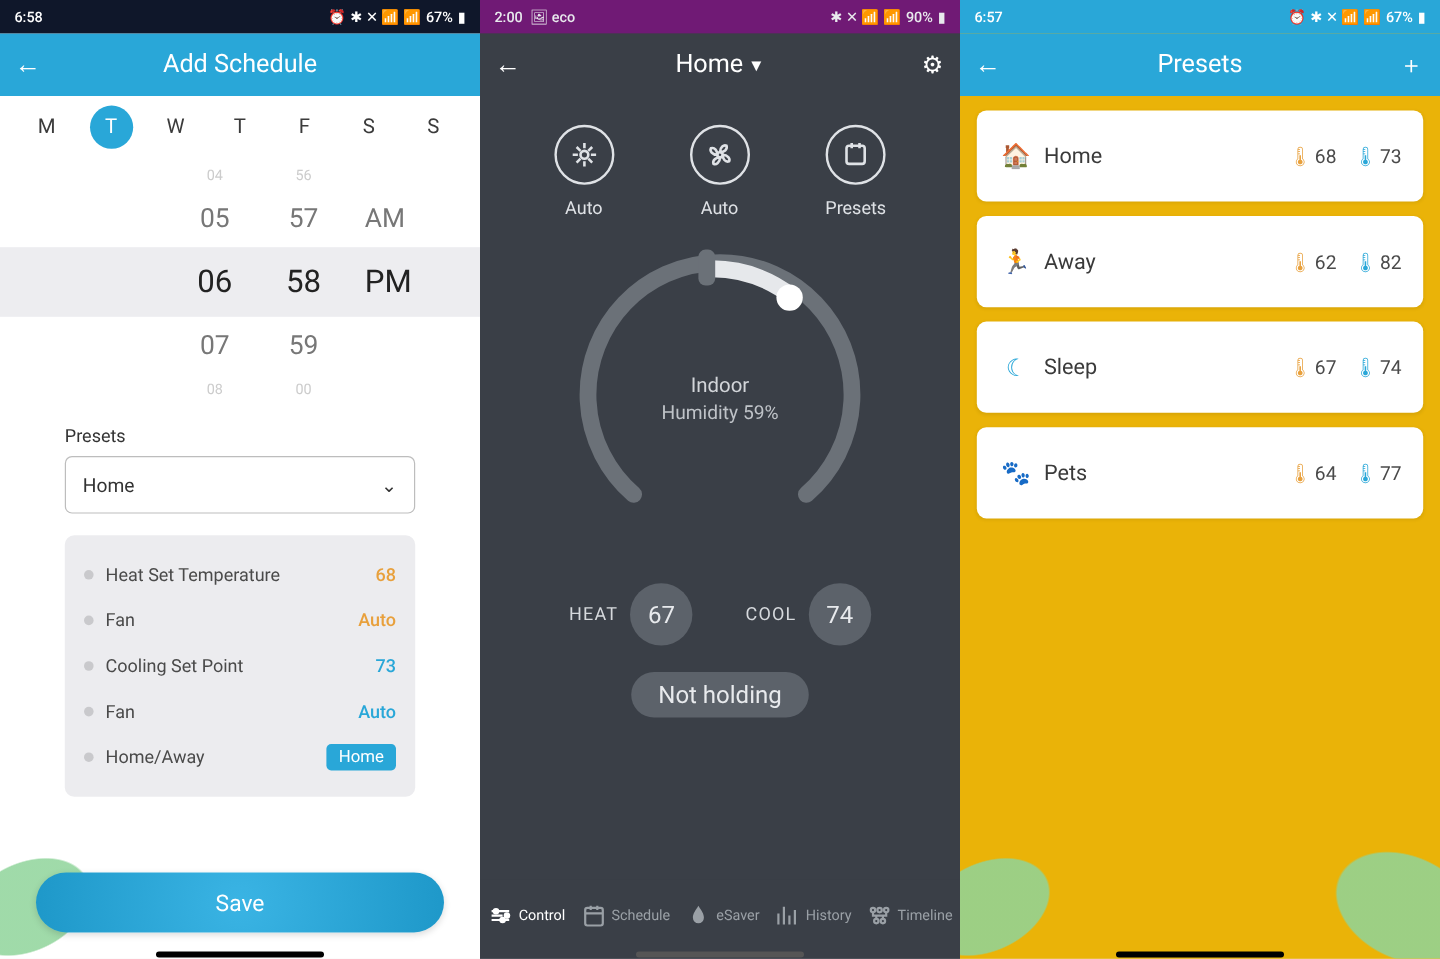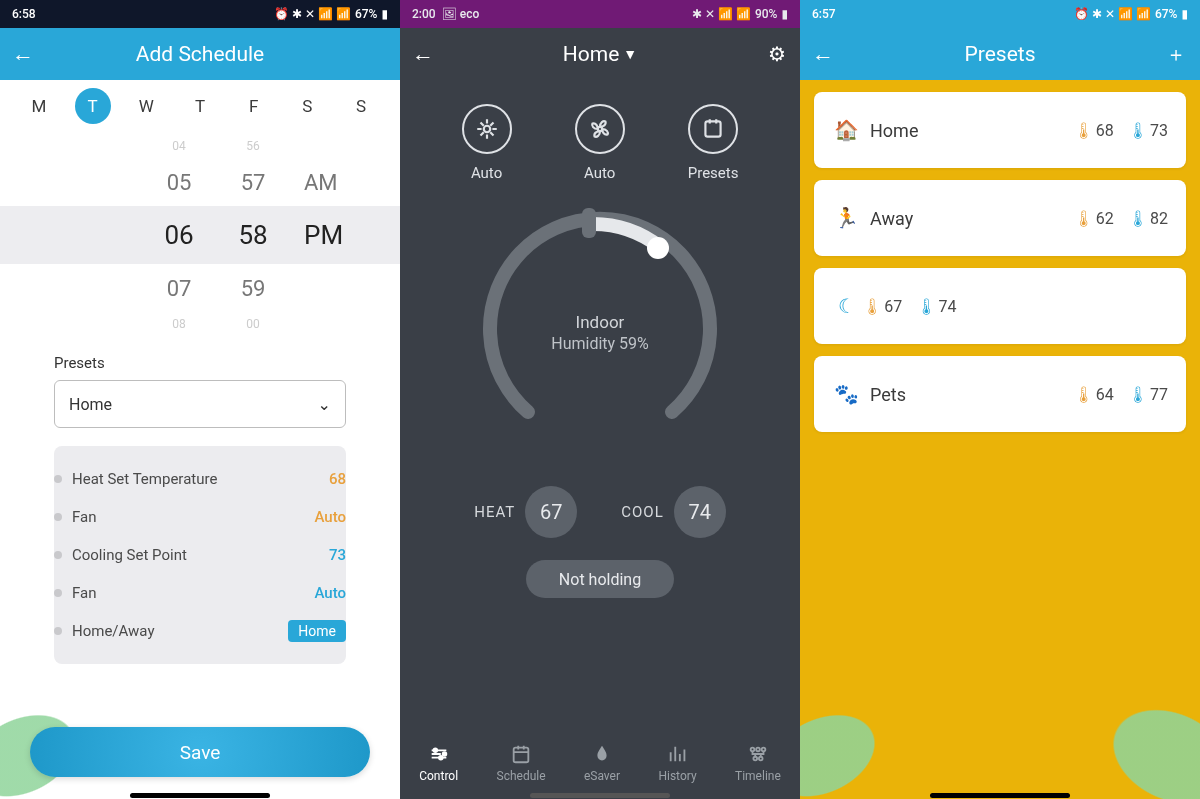--- a/index.html
+++ b/index.html
@@ -22,21 +22,21 @@
   .day { width:36px; height:36px; border-radius:50%; display:flex; align-items:center; justify-content:center; font-size:17px; color:#3b3b3b; cursor:pointer;}
   .day.active { background:#29a7d8; color:#fff; }
   .wheel { padding:4px 0; }
   .wheel-row { display:flex; justify-content:flex-start; gap:28px; padding-left:156px; height:48px; align-items:center; font-size:22px; color:#777; }
   .wheel-row.sel { background:#ededf0; color:#222; height:58px; font-size:26px;}
   .wheel-row.fade { color:#ccc; font-size:12px; height:24px;}
   .wheel-row span { width:46px; text-align:center;}
   .wheel-row .ampm { width:54px; text-align:left; }
   .section-label { font-size:15px; color:#333; padding:14px 16px 8px 54px; }
   .select-box { margin:0 54px; border:1px solid #bdbdbd; border-radius:6px; height:48px; display:flex; align-items:center; justify-content:space-between; padding:0 14px; font-size:16px; color:#333; cursor:pointer;}
-  .settings-card { margin:18px 54px 0; background:#ececef; border-radius:8px; padding:14px 0; }
+  .settings-card { margin:18px 54px 0; background:#ececef; border-radius:8px; padding:14px 16px; }
   .srow { display:flex; align-items:center; justify-content:space-between; height:38px; font-size:15px; color:#4a4a4a; }
   .srow .dot { width:8px; height:8px; border-radius:50%; background:#c9c9cc; margin-right:10px; }
   .srow .lab { flex:1; display:flex; align-items:center;}
   .srow .val-orange { color:#e8a03c; font-weight:500;}
   .srow .val-blue { color:#29a7d8; font-weight:500;}
   .chip { background:#29a7d8; color:#fff; border-radius:4px; padding:3px 10px; font-size:14px;}
   .save-btn { position:absolute; bottom:22px; left:30px; right:30px; height:50px; border-radius:26px; background: radial-gradient(circle at 50% 50%, #3ab4e4, #1e98c9); color:#fff; font-size:19px; display:flex; align-items:center; justify-content:center; cursor:pointer; box-shadow:0 2px 6px rgba(0,0,0,.15);}
   .leaf-bl { position:absolute; bottom:0; left:-40px; width:140px; height:120px; background: radial-gradient(ellipse 90px 60px at 40% 60%, #8fd49a 0%, #8fd49a 60%, transparent 62%); transform:rotate(-25deg); opacity:.85;}
   .leaf-br { position:absolute; bottom:-10px; right:-40px; width:160px; height:130px; background: radial-gradient(ellipse 100px 70px at 60% 55%, #8fd49a 0%, #8fd49a 60%, transparent 62%); transform:rotate(25deg); opacity:.85;}
   .navline { position:absolute; bottom:1px; left:50%; transform:translateX(-50%); width:140px; height:5px; background:#000; border-radius:3px; }
@@ -54,23 +54,23 @@
   .dial-wrap { position:relative; width:260px; height:260px; margin:10px auto 0; }
   .dial-wrap svg { position:absolute; inset:0; }
   .dial-center { position:absolute; inset:0; display:flex; flex-direction:column; align-items:center; justify-content:center; gap:2px; }
   .dial-center .ind { font-size:17px; color:#d2d5d9;}
   .dial-center .temp { font-size:58px; color:#eef0f2; font-weight:300;}
   .dial-center .hum { font-size:16px; color:#bfc3c8; }
   .hc { display:flex; justify-content:center; gap:44px; margin-top:24px; }
   .hc .col { display:flex; flex-direction:row; align-items:center; gap:10px; }
   .hc .clbl { font-size:15px; letter-spacing:1px; color:#d6d9dd;}
   .hc .cball { width:52px; height:52px; border-radius:50%; background:#5c626a; display:flex; align-items:center; justify-content:center; font-size:20px; color:#e8eaed; cursor:pointer;}
-  .hold { margin:22px auto 0; width:148px; height:38px; border-radius:20px; background:#5c626a; display:flex; align-items:center; justify-content:center; font-size:16px; color:#e8eaed; cursor:pointer;}
+  .hold { margin:22px auto 0; width:148px; height:38px; border-radius:20px; background:#5c626a; display:flex; align-items:center; justify-content:center; font-size:20px; color:#e8eaed; cursor:pointer;}
   .tabbar { position:absolute; bottom:0; left:0; right:0; height:66px; background:#3a3f47; display:flex; justify-content:space-around; align-items:center; padding-bottom:6px;}
-  .tab { display:flex; flex-direction:column; align-items:center; gap:4px; font-size:12px; color:#9aa0a6; cursor:pointer;}
+  .tab { display:flex; align-items:center; gap:4px; font-size:12px; color:#9aa0a6; cursor:pointer;}
   .tab.active { color:#fff; }
   .tab svg { width:22px; height:22px; }
 
   
   .p3 { background:#eab308; }
   .p3 .statusbar { background:#29a7d8; color:#fff; }
   .p3 .titlebar { background:#29a7d8; }
   .p3 .body { padding:12px 14px; position:relative;}
   .preset-card { background:#fff; border-radius:8px; margin-bottom:12px; height:76px; display:flex; align-items:center; padding:0 18px; box-shadow:0 1px 3px rgba(0,0,0,.08); cursor:pointer;}
   .preset-card .picon { width:30px; color:#29a7d8; font-size:20px; display:flex; align-items:center; justify-content:center;}
@@ -317,20 +317,21 @@
       <div class="preset-card">
         <span class="picon">🏃</span>
         <span class="pname">Away</span>
         <span class="temps">
           <span class="lo"><span style="color:#e8a03c">🌡</span> 62</span>
           <span class="hi"><span style="color:#29a7d8">🌡</span> 82</span>
         </span>
       </div>
       <div class="preset-card">
         <span class="picon">☾</span>
+        <span class="pname">Sleep</span>
         <span class="temps">
           <span class="lo"><span style="color:#e8a03c">🌡</span> 67</span>
           <span class="hi"><span style="color:#29a7d8">🌡</span> 74</span>
         </span>
       </div>
       <div class="preset-card">
         <span class="picon">🐾</span>
         <span class="pname">Pets</span>
         <span class="temps">
           <span class="lo"><span style="color:#e8a03c">🌡</span> 64</span>

